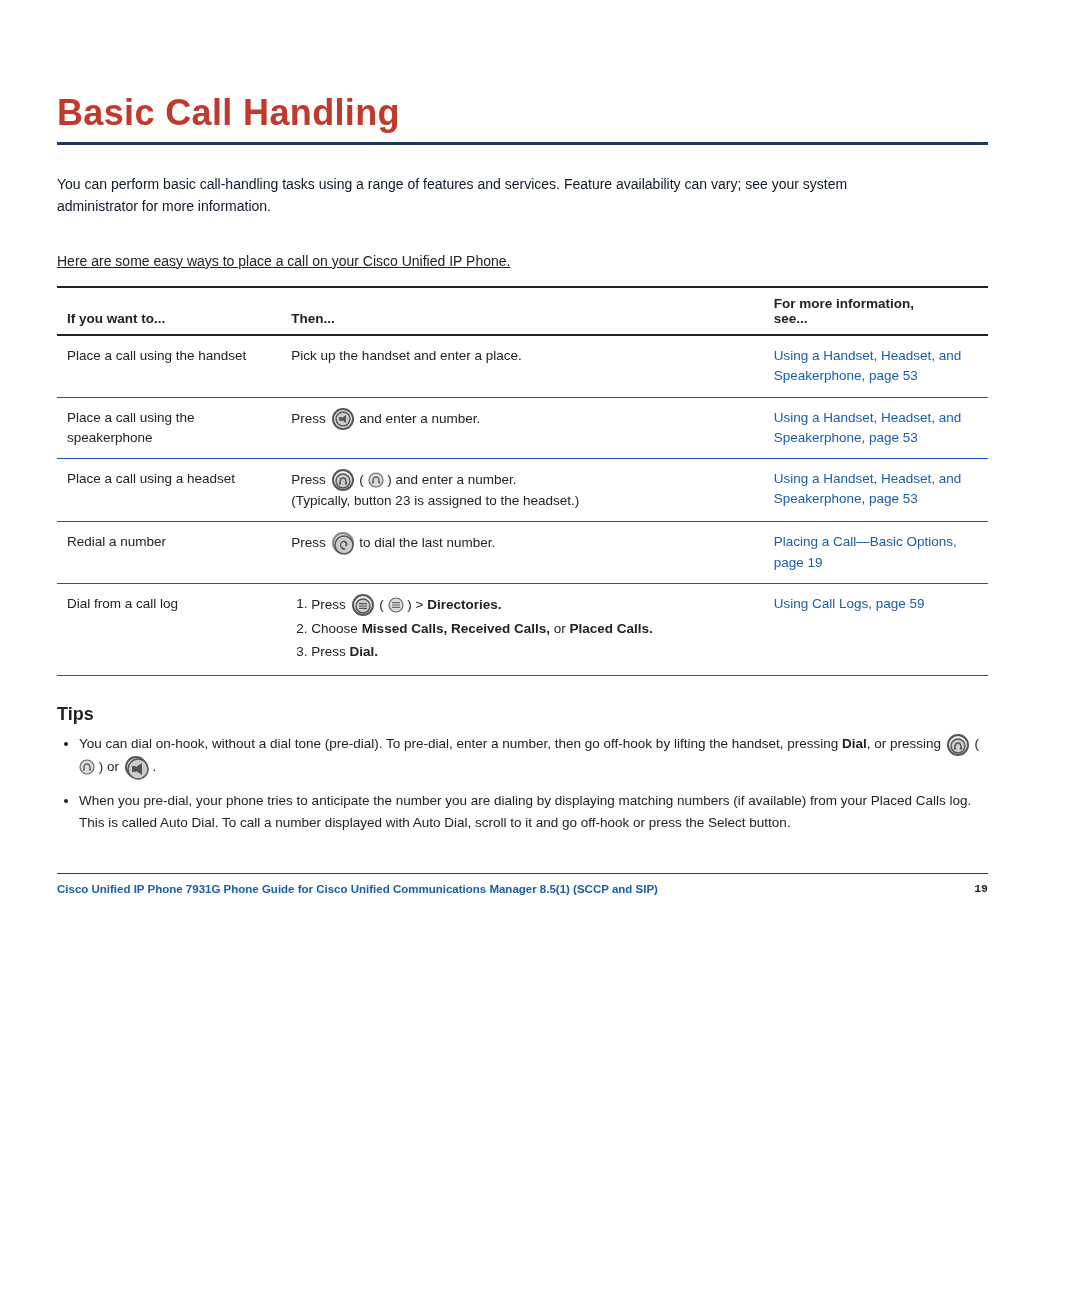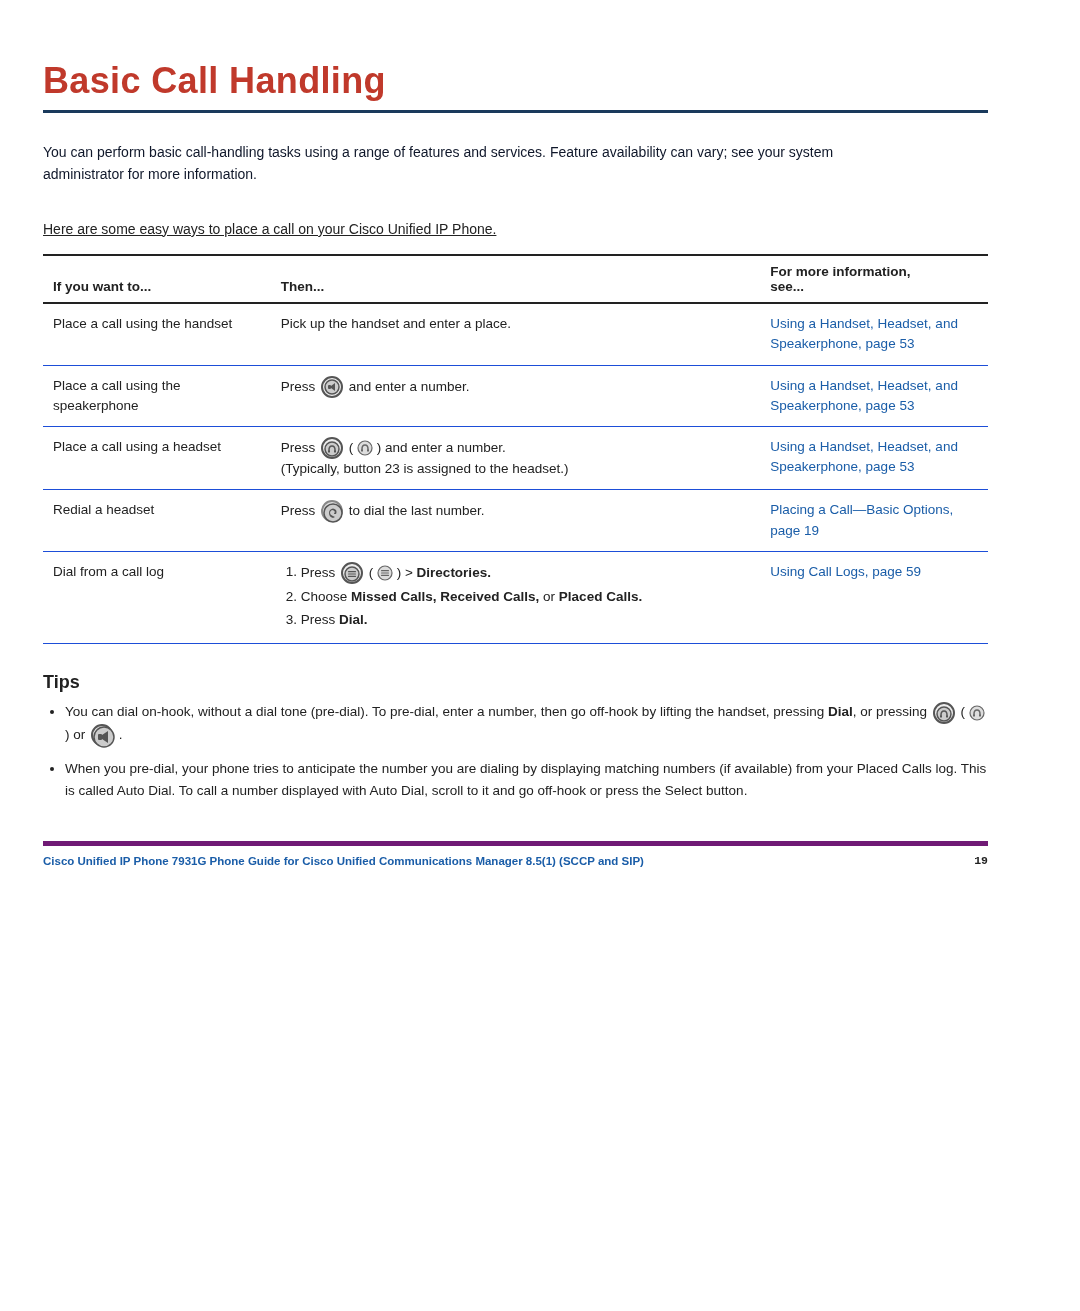--- a/index.html
+++ b/index.html
@@ -5,22 +5,23 @@
     * { box-sizing: border-box; margin: 0; padding: 0; }
     body {
       background: #ffffff;
       font-family: Arial, Helvetica, sans-serif;
       font-size: 14px;
       color: #222;
       width: 1080px;
       min-height: 1311px;
     }
     .page {
-      padding: 60px 92px 60px 43px;
+      padding: 60px 92px 60px 57px;
       max-width: 1080px;
+      margin-top: 32px;
     }
     .main-title {
       font-size: 36px;
       font-weight: bold;
       color: #c0392b;
       margin-bottom: 8px;
       letter-spacing: 0.01em;
     }
     .title-divider {
       border: none;
@@ -134,21 +135,21 @@
       padding-left: 22px;
     }
     .tips-list li {
       margin-bottom: 12px;
       font-size: 13.5px;
       line-height: 1.6;
       color: #222;
     }
     .footer {
       margin-top: 40px;
-      border-top: 5px solid #701a75;
+      border-top: 1px solid #701a75;
       padding-top: 8px;
       display: flex;
       justify-content: space-between;
       align-items: center;
     }
     .footer-text {
       font-size: 11.5px;
       color: #1a5da8;
       font-weight: bold;
     }
@@ -235,21 +236,21 @@
             ) and enter a number.
           </div>
           <div>(Typically, button 23 is assigned to the headset.)</div>
         </td>
         <td class="col3">
           <span class="link-blue">Using a Handset, Headset, and Speakerphone, page 53</span>
         </td>
       </tr>
 
       <tr>
-        <td class="col1">Redial a headset</td>
+        <td class="col1">Redial a number</td>
         <td class="col2">
           Press
           <span class="icon-redial" title="redial button">
             <svg width="20" height="20" viewBox="0 0 20 20" style="display:inline-block;vertical-align:middle;">
               <circle cx="10" cy="10" r="9" fill="#ccc" stroke="#555" stroke-width="1.5"></circle>
               <path d="M7 7 Q10 4 13 7 Q14 9 13 11 L11 11 Q11 10 12 9 Q11 7 9 7 Q7 8 7 10 Q7 12 10 13 L10 15 Q6 14 6 10 Q6 8 7 7Z" fill="#555"></path>
               <polygon points="10,13 10,15 12,14" fill="#555"></polygon>
             </svg>
           </span>
           to dial the last number.

